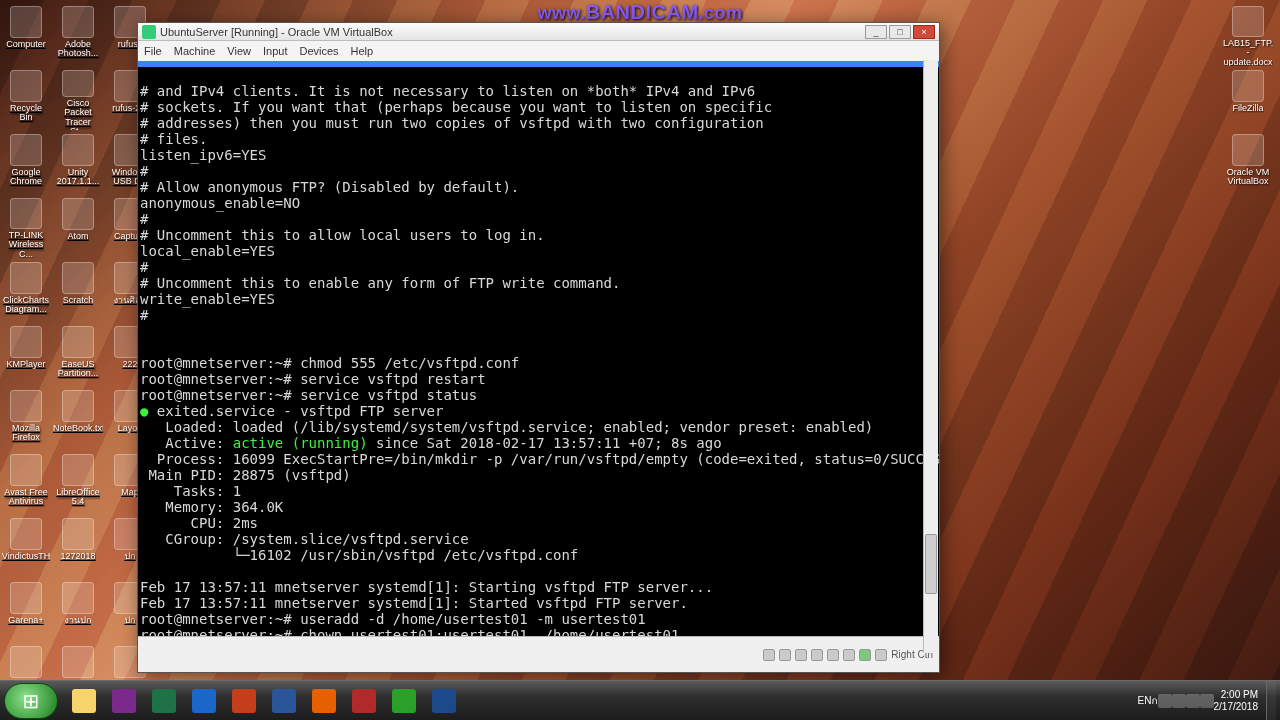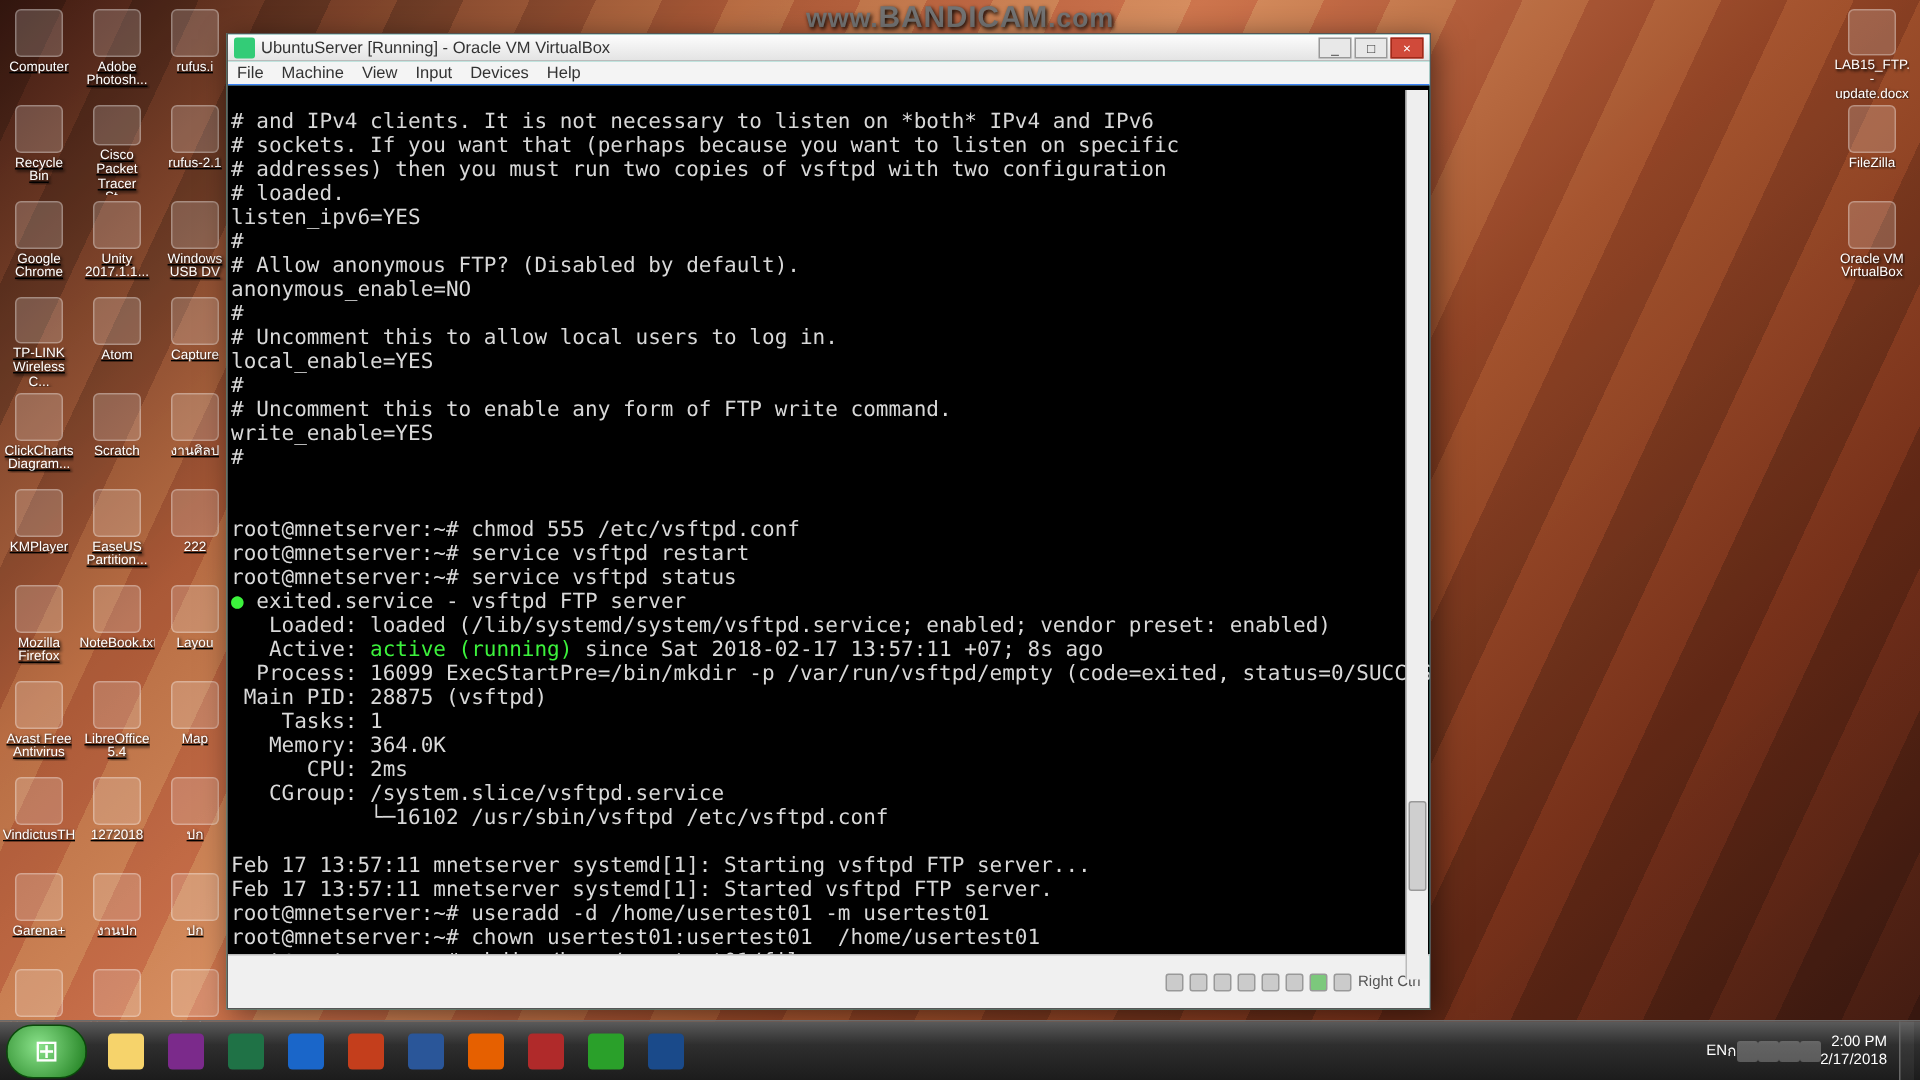--- a/index.html
+++ b/index.html
@@ -4,30 +4,30 @@
 <style>
 * { margin:0; padding:0; box-sizing:border-box; }
 body { width:1280px; height:720px; font-family:"Segoe UI",Tahoma,sans-serif; font-size:11px; overflow:hidden; position:relative; background:#000; }
 .desktop { position:absolute; inset:0; background:linear-gradient(135deg,#3a1810 0%,#b56840 25%,#d4875a 40%,#a0502c 60%,#712e18 80%,#3a1810 100%); }
 .desktop::before { content:""; position:absolute; inset:0; background:repeating-linear-gradient(115deg,rgba(0,0,0,.15) 0 40px,rgba(255,255,255,.05) 40px 80px); mix-blend-mode:overlay; }
 .icons-left { position:absolute; left:4px; top:6px; display:grid; grid-template-columns:repeat(3,44px); grid-auto-rows:60px; gap:4px 8px;text-decoration:underline; }
 .icons-right { position:absolute; right:10px; top:6px; display:grid; grid-template-columns:44px; grid-auto-rows:60px; gap:4px; }
 .dicon { display:flex; flex-direction:column; align-items:center; color:#fff; text-shadow:1px 1px 2px #000; cursor:pointer; }
 .dicon .g { width:32px; height:32px; background:rgba(255,255,255,.18); border:1px solid rgba(255,255,255,.3); border-radius:4px; }
 .dicon span { font-size:9px; text-align:center; line-height:1.05; margin-top:2px; max-width:50px; overflow:hidden; }
-.watermark { position:absolute; top:2px; left:50%; transform:translateX(-50%); color:#737373; font:700 18px/1 Arial; text-shadow:1px 1px 3px #000; letter-spacing:.5px; }
+.watermark { position:absolute; top:2px; left:50%; transform:translateX(-50%); color:#8b5cf6; font:700 18px/1 Arial; text-shadow:1px 1px 3px #000; letter-spacing:.5px; }
 .watermark b { font-size:20px; }
 
-.vm { position:absolute; left:151px; top:22px; width:803px; height:651px; background:#5eead4; border:1px solid #555; box-shadow:3px 3px 18px rgba(0,0,0,.5); display:flex; flex-direction:column; }
+.vm { position:absolute; left:137px; top:22px; width:803px; height:651px; background:#0f172a; border:1px solid #555; box-shadow:3px 3px 18px rgba(0,0,0,.5); display:flex; flex-direction:column; }
 .vm-title { height:18px; background:linear-gradient(#fdfdfd,#e4e4e4); display:flex; align-items:center; padding:0 4px; font-size:11px; color:#333; border-bottom:1px solid #bbb; }
 .vm-title .ic { width:14px; height:14px; background:#3c7; border-radius:2px; margin-right:4px; }
 .vm-title .sp { flex:1; }
 .vm-title .wb { width:22px; height:14px; margin-left:2px; background:#e8e8e8; border:1px solid #999; font:9px/12px Arial; text-align:center; cursor:pointer; }
 .vm-title .wb.close { background:#d04a3a; color:#fff; border-color:#a02a1a; }
-.vm-menu { height:16px; background:#f4f4f4; display:flex; align-items:center; padding:0 6px; gap:12px; font-size:11px; color:#333; border-bottom:1px solid #3b82f6; }
+.vm-menu { height:26px; background:#f4f4f4; display:flex; align-items:center; padding:0 6px; gap:12px; font-size:11px; color:#333; border-bottom:6px solid #3b82f6; }
 .vm-menu span { cursor:pointer; }
 .term { flex:1; background:#000; font:14px/16px "DejaVu Sans Mono","Courier New",monospace; color:#d8d8d8; padding:0 2px; overflow:hidden; white-space:pre; }
 .term .g { color:#3cf23c; }
 .term .cur { background:#bbb; color:#000; }
 .vm-scroll { position:absolute; right:1px; top:37px; bottom:19px; width:15px; background:#eee; border-left:1px solid #bbb; }
 .vm-scroll .th { position:absolute; left:1px; right:1px; top:80%; height:60px; background:#cfcfcf; border:1px solid #999; border-radius:2px; }
 .vm-status { height:36px; background:#f0f0f0; border-top:1px solid #bbb; display:flex; align-items:center; justify-content:flex-end; padding:0 6px; gap:4px; font-size:10px; color:#555; }
 .vm-status .sic { width:12px; height:12px; background:#cbcbcb; border:1px solid #999; border-radius:2px; }
 .vm-status .sic.on { background:#7cc87c; }
 
@@ -211,21 +211,21 @@
       <span>Machine</span>
       <span>View</span>
       <span>Input</span>
       <span>Devices</span>
       <span>Help</span>
     </div>
   <div class="term">
 <span># and IPv4 clients. It is not necessary to listen on *both* IPv4 and IPv6</span>
 <span># sockets. If you want that (perhaps because you want to listen on specific</span>
 <span># addresses) then you must run two copies of vsftpd with two configuration</span>
-<span># loaded.</span>
+<span># files.</span>
 <span>listen_ipv6=YES</span>
 <span>#</span>
 <span># Allow anonymous FTP? (Disabled by default).</span>
 <span>anonymous_enable=NO</span>
 <span>#</span>
 <span># Uncomment this to allow local users to log in.</span>
 <span>local_enable=YES</span>
 <span>#</span>
 <span># Uncomment this to enable any form of FTP write command.</span>
 <span>write_enable=YES</span>

